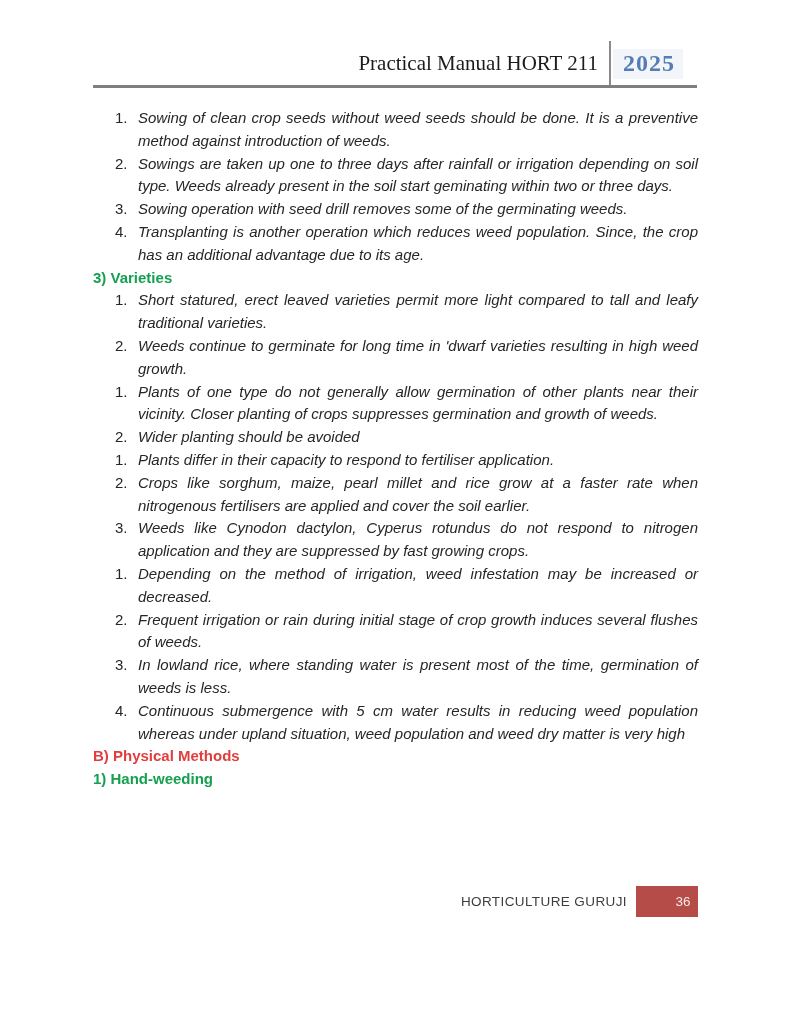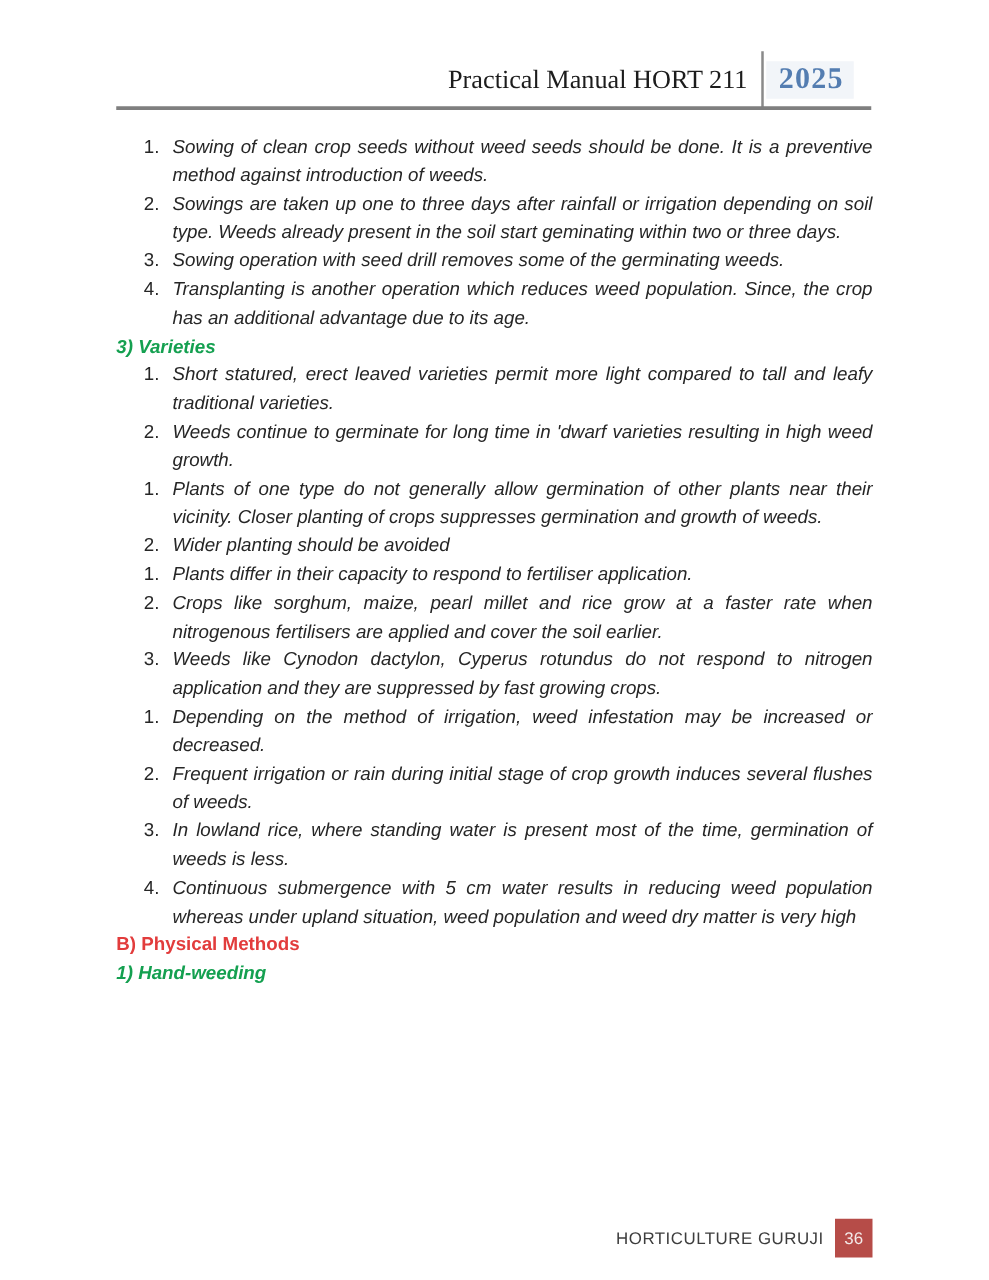--- a/index.html
+++ b/index.html
@@ -60,44 +60,45 @@
     color: var(--body-text);
   }
   .list-item { display: flex; }
   .num {
     width: 23px;
     margin-left: 22px;
     flex-shrink: 0;
   }
   .item-text { flex: 1; text-align: justify; font-style: italic; }
   .heading { font-weight: bold; }
-  .heading.green { color: var(--heading-green); font-style: italic; }
+  .heading.green { color: var(--heading-green); }
   .heading.red { color: var(--heading-red); }
   .para { text-align: justify; }
   
   .footer {
     position: absolute;
-    right: 93px; top: 975px;
+    right: 93px; top: 886px;
     display: flex;
     align-items: center;
   }
   .brand {
     font-size: 13.5px;
     color: var(--footer-text);
     letter-spacing: 0.4px;
     margin-right: 9px;
   }
   .pagebox {
     width: 30px; height: 31px;
     background: var(--box-red);
     color: #f3e9e8;
     font-size: 13.5px;
     display: flex;
     align-items: center;
     justify-content: center;
+    padding-left: 32px;
   }
 </style>
 </head>
 <body>
 
 <div class="page">
   <div class="header">
     <span class="title">Practical Manual HORT 211</span>
     <span class="vsep"></span>
     <span class="year">2025</span>

